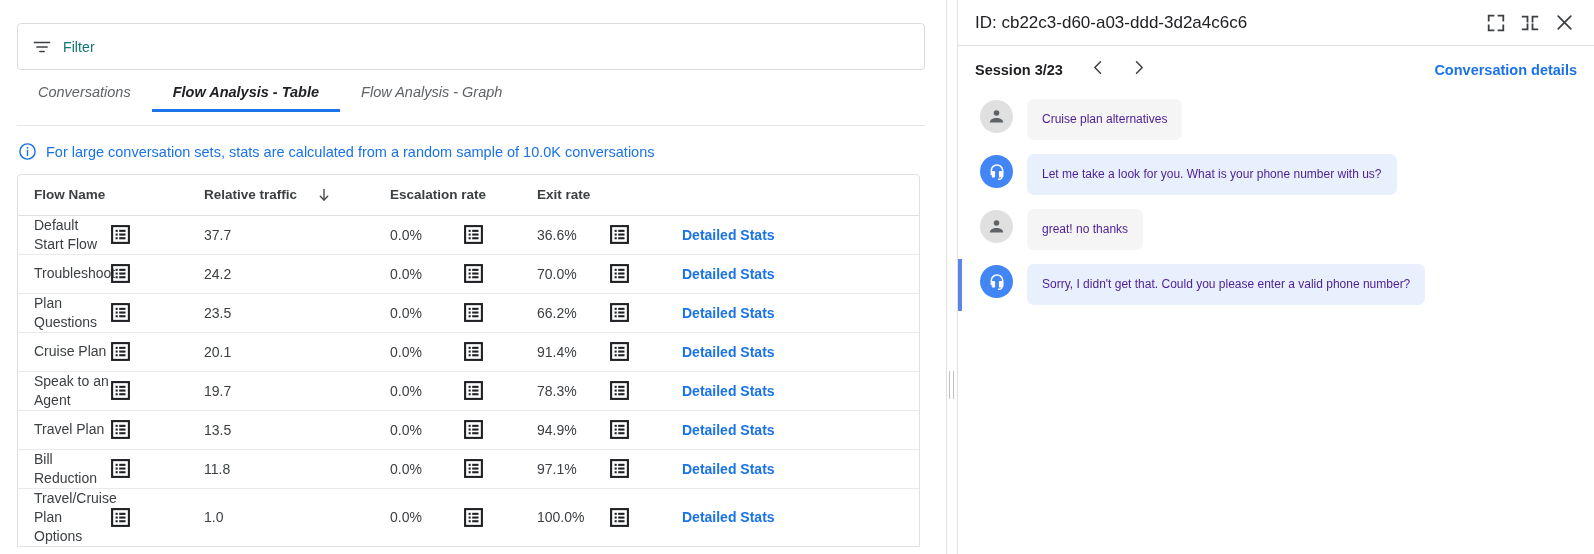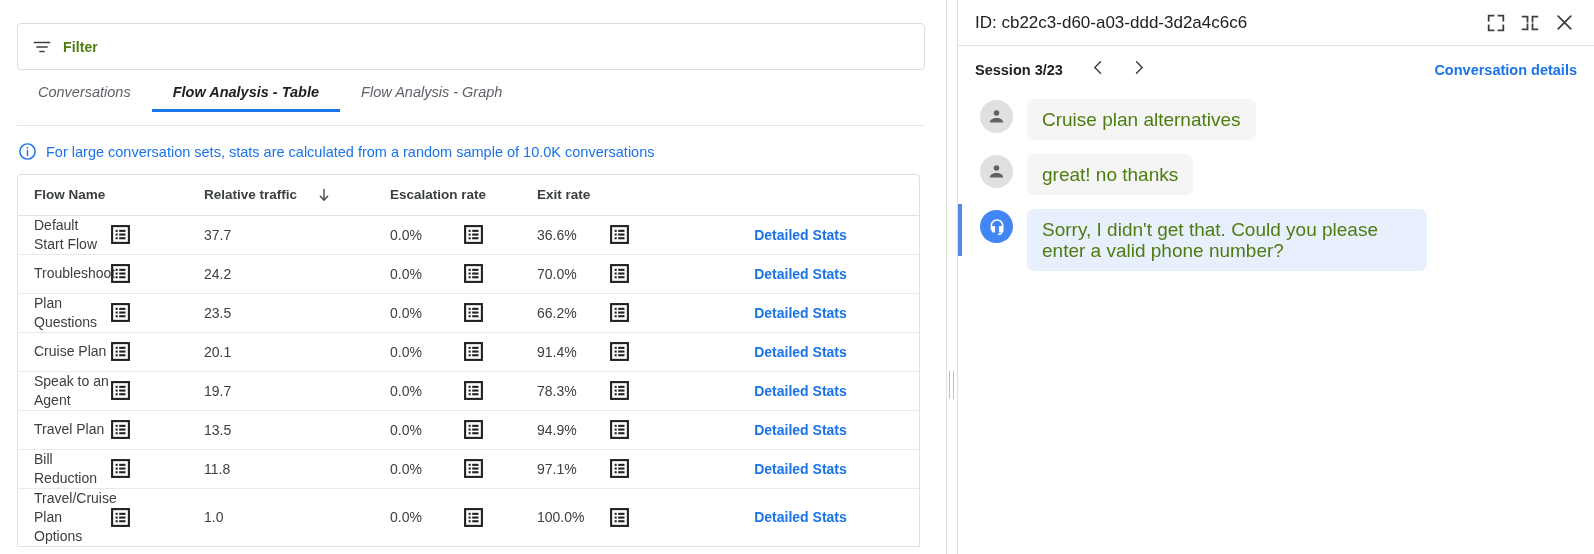--- a/index.html
+++ b/index.html
@@ -33,22 +33,22 @@
     border: 1px solid #dadce0;
     border-radius: 4px;
     display: flex;
     align-items: center;
     padding-left: 14px;
     background: #fff;
   }
   .filter-icon { width: 20px; height: 20px; display:block; margin-right: 11px; }
   .filter-label {
     font-size: 14px;
-    font-weight: bold;
-    color: #4d7c0f;
+    font-weight: normal;
+    color: #0f766e;
     margin-right: 18px;
     letter-spacing: .1px;
   }
   .filter-input {
     border: none; outline: none;
     font-family: "Liberation Sans", sans-serif;
     font-size: 14.5px;
     color: #5f6368;
     background: transparent;
     flex: 1;
@@ -140,21 +140,21 @@
     white-space: nowrap;
   }
   table.flow-table tr:last-child td { border-bottom: none; }
   .c-name   { width: 186px; padding-left: 16px !important; }
   .c-icon   { width: 42px; }
   .c-rel    { width: 186px; }
   .c-esc    { width: 147px; }
   .c-icon2  { width: 42px; }
   .c-exit   { width: 145px; }
   .c-icon3  { width: 42px; }
-  .c-link   { width: auto; text-align: center; }
+  .c-link   { width: auto; }
   .hdr-rel { display: inline-flex; align-items: center; gap: 20px; }
   .sort-arrow { width: 14px; height: 14px; display:block; }
   .cell-name { white-space: normal; line-height: 19px; }
   .list-icon { width: 19px; height: 19px; display:block; }
   .detail-link {
     color: #1a73e8;
     font-size: 14px;
     font-weight: bold;
     text-decoration: none;
     cursor: pointer;
@@ -272,23 +272,23 @@
     align-items: center;
     justify-content: center;
     margin-right: 14px;
     margin-top: 1px;
   }
   .avatar.user { background: #e0e0e0; }
   .avatar.bot  { background: #4285f4; }
   .bubble {
     border-radius: 7px;
     padding: 10px 15px;
-    font-size: 19px;
+    font-size: 12px;
     line-height: 21px;
-    color: #4d7c0f;
+    color: #4c1d95;
     max-width: 400px;
   }
   .bubble.user { background: #f5f5f5; }
   .bubble.bot  { background: #e8f0fe; }
 </style>
 </head>
 <body>
 
 <div class="app">
 
@@ -716,20 +716,28 @@
         <div class="msg-row">
           <div class="avatar user">
             <svg width="19" height="19" viewBox="0 0 19 19" fill="#5f6368">
   <circle cx="9.5" cy="6" r="2.8"></circle>
   <path d="M2.8 15.6c0-3.1 3-4.7 6.7-4.7s6.7 1.6 6.7 4.7z"></path>
 </svg>
           </div>
           <div class="bubble user">Cruise plan alternatives</div>
         </div>
         <div class="msg-row">
+          <div class="avatar bot">
+            <svg width="20" height="20" viewBox="0 0 20 20" fill="#ffffff">
+  <path d="M10 2.2c-3.6 0-6.4 2.9-6.4 6.5v4.2h1.1v1.3c0 .8.6 1.4 1.4 1.4h1.1c.5 0 .9-.4.9-.9V9.9c0-.5-.4-.9-.9-.9H5.1v-.3C5.1 5.9 7.3 3.7 10 3.7s4.9 2.2 4.9 5v.3h-2.1c-.5 0-.9.4-.9.9v4.8c0 .5.4.9.9.9h1.3c-.2.6-.8 1-1.5 1h-1.5v1.3h1.5c1.5 0 2.7-1.1 2.9-2.5.6-.2 1-.7 1-1.4V8.7c0-3.6-2.9-6.5-6.5-6.5z"></path>
+</svg>
+          </div>
+          <div class="bubble bot">Let me take a look for you. What is your phone number with us?</div>
+        </div>
+        <div class="msg-row">
           <div class="avatar user">
             <svg width="19" height="19" viewBox="0 0 19 19" fill="#5f6368">
   <circle cx="9.5" cy="6" r="2.8"></circle>
   <path d="M2.8 15.6c0-3.1 3-4.7 6.7-4.7s6.7 1.6 6.7 4.7z"></path>
 </svg>
           </div>
           <div class="bubble user">great! no thanks</div>
         </div>
         <div class="msg-row selected">
           <span class="sel-bar"></span>

